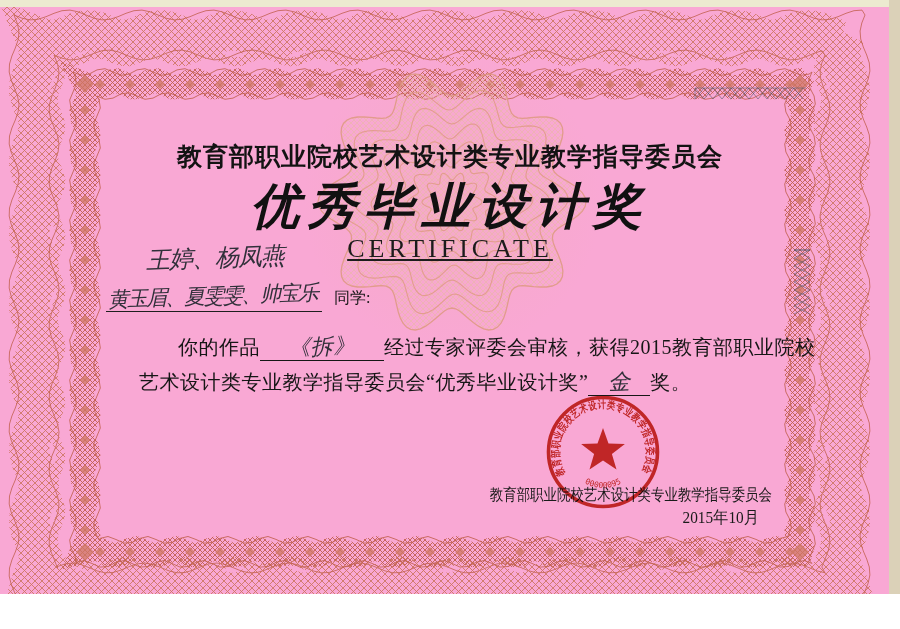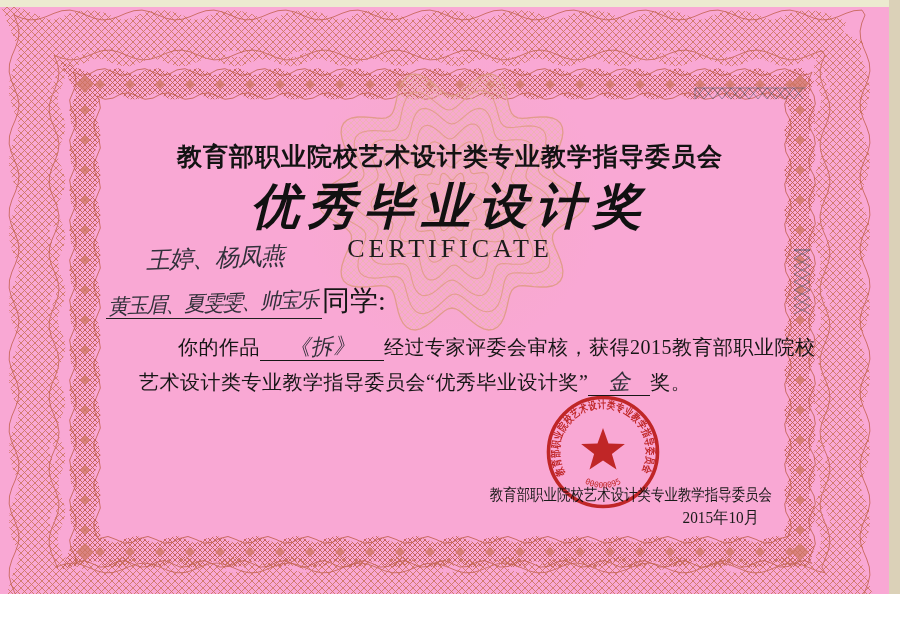--- a/index.html
+++ b/index.html
@@ -9,26 +9,26 @@
     font-family:"Liberation Serif","DejaVu Serif",serif;
     color:#1a1a1a;
   }
   .deco-svg{position:absolute;left:0;top:0;z-index:0;}
   .scan-edge-top{position:absolute;left:0;top:0;width:900px;height:7px;background:#ecead0;z-index:3;}
   .scan-edge-right{position:absolute;right:0;top:0;width:11px;height:629px;background:#dbd1b8;z-index:3;}
   .txt{position:absolute;z-index:2;white-space:nowrap;}
   .center{left:0;width:900px;text-align:center;}
   .issuer-header{top:140px;font-family:"Liberation Sans","DejaVu Sans",sans-serif;font-weight:bold;font-size:25px;letter-spacing:1px;color:#131313;}
   .award-title{top:174px;font-family:"Liberation Sans","DejaVu Sans",sans-serif;font-weight:bold;font-size:49px;letter-spacing:8px;color:#111;font-style:italic;}
-  .cert-subtitle{top:234px;font-size:26px;letter-spacing:4px;color:#1c1c1c;}
+  .cert-subtitle{top:234px;font-size:26px;letter-spacing:4px;color:#1c1c1c;text-decoration:underline;}
   .hand{font-style:italic;color:#31303a;font-family:"DejaVu Serif",serif;display:inline-block;transform:rotate(-2deg);}
   .recip1{left:146px;top:242px;font-size:24px;letter-spacing:-1px;}
   .recip2{left:106px;top:282px;font-size:20px;}
   .recip2 .names{display:inline-block;letter-spacing:-2px;border-bottom:1.7px solid #1f1f1f;padding:0 5px 1px 2px;font-size:21px;}
-  .salutation{font-size:28px;color:#161616;}
+  .salutation{font-size:16px;color:#161616;margin-left:12px;}
   .bodyline{font-size:20px;color:#161616;letter-spacing:0.5px;}
   .line1{left:178px;top:334px;}
   .line2{left:139px;top:369px;}
   .line3{left:139px;top:403px;}
   .blank{display:inline-block;border-bottom:1.6px solid #161616;text-align:center;vertical-align:bottom;line-height:26px;}
   .blank .hand{font-size:22px;}
   .w124{width:124px;}
   .w62{width:62px;}
   .sig-org{right:128px;top:485px;font-size:16px;transform:scaleX(0.84);transform-origin:right;}
   .sig-date{right:141px;top:506px;font-size:17px;transform:scaleX(0.9);transform-origin:right;}

